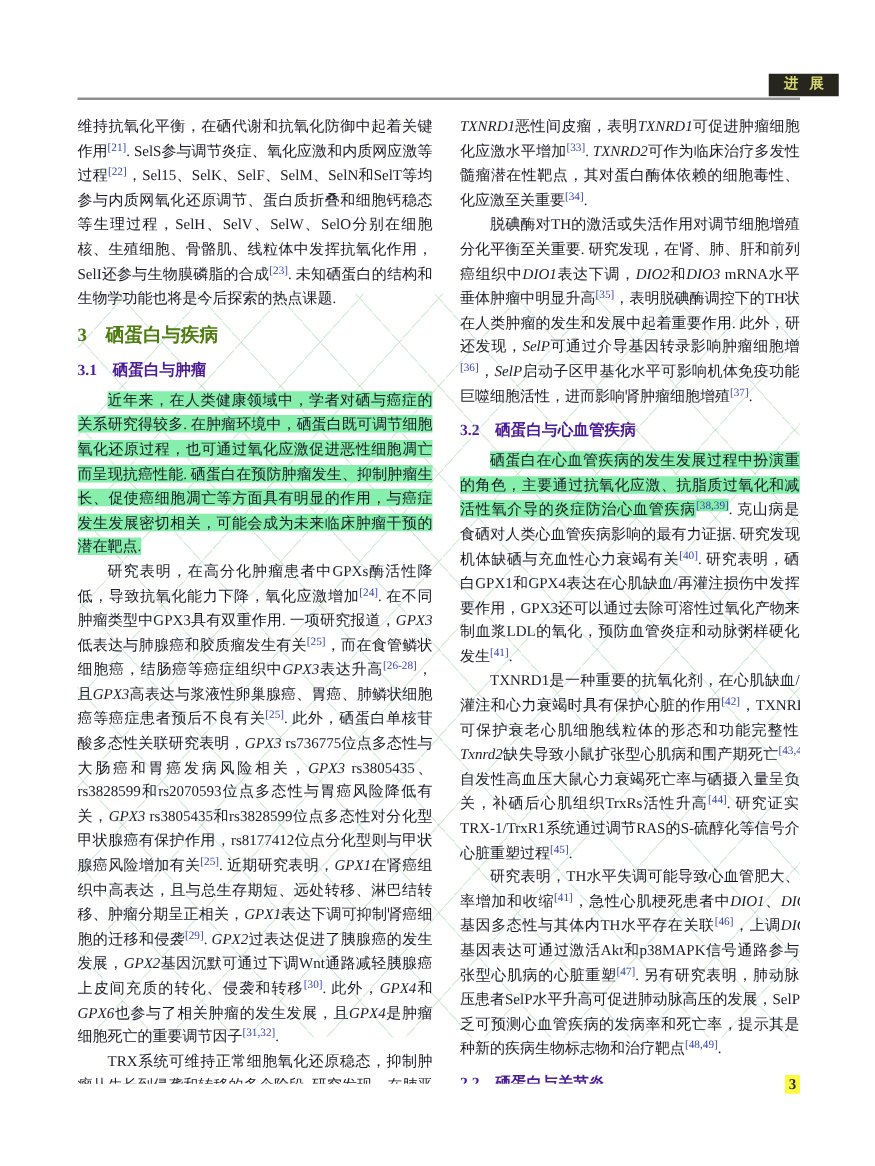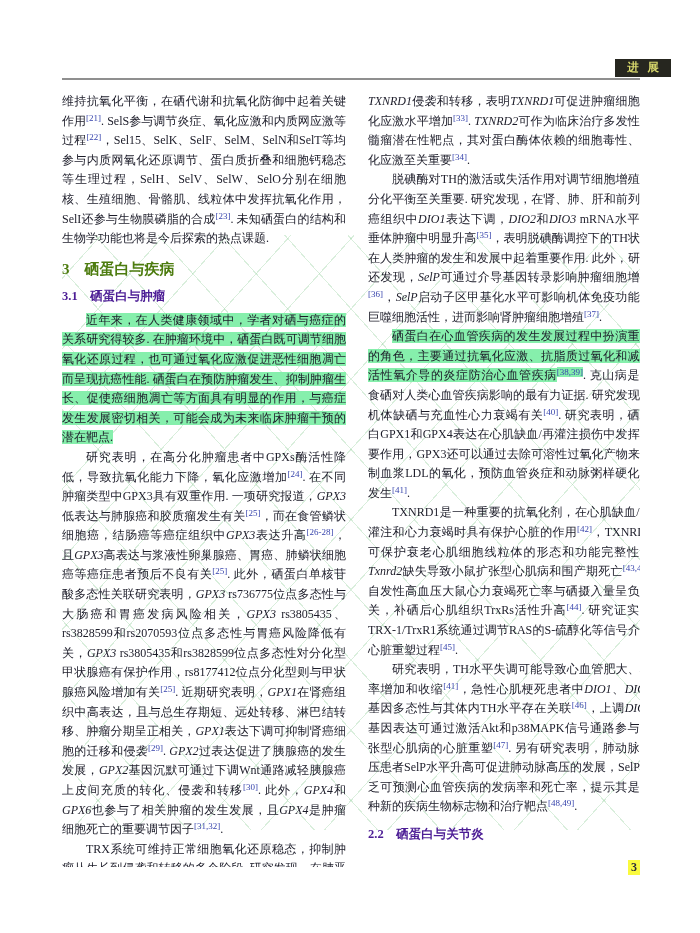--- a/index.html
+++ b/index.html
@@ -75,22 +75,23 @@
   <div class="content">
     <div class="col" id="col-left">
         <p><span>维持抗氧化平衡，在硒代谢和抗氧化防御中起着关键作用</span><sup class="cite">[21]</sup><span>. SelS参与调节炎症、氧化应激和内质网应激等过程</span><sup class="cite">[22]</sup><span>，Sel15、SelK、SelF、SelM、SelN和SelT等均参与内质网氧化还原调节、蛋白质折叠和细胞钙稳态等生理过程，SelH、SelV、SelW、SelO分别在细胞核、生殖细胞、骨骼肌、线粒体中发挥抗氧化作用，SelI还参与生物膜磷脂的合成</span><sup class="cite">[23]</sup><span>. 未知硒蛋白的结构和生物学功能也将是今后探索的热点课题.</span></p>
         <h2>3　硒蛋白与疾病</h2>
         <h3>3.1　硒蛋白与肿瘤</h3>
         <p class="ind"><span class="hl">近年来，在人类健康领域中，学者对硒与癌症的关系研究得较多. 在肿瘤环境中，硒蛋白既可调节细胞氧化还原过程，也可通过氧化应激促进恶性细胞凋亡而呈现抗癌性能. 硒蛋白在预防肿瘤发生、抑制肿瘤生长、促使癌细胞凋亡等方面具有明显的作用，与癌症发生发展密切相关，可能会成为未来临床肿瘤干预的潜在靶点.</span></p>
         <p class="ind"><span>研究表明，在高分化肿瘤患者中GPXs酶活性降低，导致抗氧化能力下降，氧化应激增加</span><sup class="cite">[24]</sup><span>. 在不同肿瘤类型中GPX3具有双重作用. 一项研究报道，</span><span class="it">GPX3</span><span>低表达与肺腺癌和胶质瘤发生有关</span><sup class="cite">[25]</sup><span>，而在食管鳞状细胞癌，结肠癌等癌症组织中</span><span class="it">GPX3</span><span>表达升高</span><sup class="cite">[26-28]</sup><span>，且</span><span class="it">GPX3</span><span>高表达与浆液性卵巢腺癌、胃癌、肺鳞状细胞癌等癌症患者预后不良有关</span><sup class="cite">[25]</sup><span>. 此外，硒蛋白单核苷酸多态性关联研究表明，</span><span class="it">GPX3</span><span> rs736775位点多态性与大肠癌和胃癌发病风险相关，</span><span class="it">GPX3</span><span> rs3805435、rs3828599和rs2070593位点多态性与胃癌风险降低有关，</span><span class="it">GPX3</span><span> rs3805435和rs3828599位点多态性对分化型甲状腺癌有保护作用，rs8177412位点分化型则与甲状腺癌风险增加有关</span><sup class="cite">[25]</sup><span>. 近期研究表明，</span><span class="it">GPX1</span><span>在肾癌组织中高表达，且与总生存期短、远处转移、淋巴结转移、肿瘤分期呈正相关，</span><span class="it">GPX1</span><span>表达下调可抑制肾癌细胞的迁移和侵袭</span><sup class="cite">[29]</sup><span>. </span><span class="it">GPX2</span><span>过表达促进了胰腺癌的发生发展，</span><span class="it">GPX2</span><span>基因沉默可通过下调Wnt通路减轻胰腺癌上皮间充质的转化、侵袭和转移</span><sup class="cite">[30]</sup><span>. 此外，</span><span class="it">GPX4</span><span>和</span><span class="it">GPX6</span><span>也参与了相关肿瘤的发生发展，且</span><span class="it">GPX4</span><span>是肿瘤细胞死亡的重要调节因子</span><sup class="cite">[31,32]</sup><span>.</span></p>
         <p class="ind"><span>TRX系统可维持正常细胞氧化还原稳态，抑制肿瘤从生长到侵袭和转移的多个阶段. 研究发现，在肺恶性肿瘤、恶性间皮瘤、肝细胞癌和星形细胞脑肿瘤中</span></p>
       </div>
     <div class="col" id="col-right">
-        <p><span class="it">TXNRD1</span><span>侵袭和转移，表明</span><span class="it">TXNRD1</span><span>可促进肿瘤细胞氧化应激水平增加</span><sup class="cite">[33]</sup><span>. </span><span class="it">TXNRD2</span><span>可作为临床治疗多发性骨髓瘤潜在性靶点，其对蛋白酶体依赖的细胞毒性、氧化应激至关重要</span><sup class="cite">[34]</sup><span>.</span></p>
+        <p><span class="it">TXNRD1</span><span>恶性间皮瘤，表明</span><span class="it">TXNRD1</span><span>可促进肿瘤细胞氧化应激水平增加</span><sup class="cite">[33]</sup><span>. </span><span class="it">TXNRD2</span><span>可作为临床治疗多发性骨髓瘤潜在性靶点，其对蛋白酶体依赖的细胞毒性、氧化应激至关重要</span><sup class="cite">[34]</sup><span>.</span></p>
         <p class="ind"><span>脱碘酶对TH的激活或失活作用对调节细胞增殖和分化平衡至关重要. 研究发现，在肾、肺、肝和前列腺癌组织中</span><span class="it">DIO1</span><span>表达下调，</span><span class="it">DIO2</span><span>和</span><span class="it">DIO3</span><span> mRNA水平在垂体肿瘤中明显升高</span><sup class="cite">[35]</sup><span>，表明脱碘酶调控下的TH状态在人类肿瘤的发生和发展中起着重要作用. 此外，研究还发现，</span><span class="it">SelP</span><span>可通过介导基因转录影响肿瘤细胞增殖</span><sup class="cite">[36]</sup><span>，</span><span class="it">SelP</span><span>启动子区甲基化水平可影响机体免疫功能及巨噬细胞活性，进而影响肾肿瘤细胞增殖</span><sup class="cite">[37]</sup><span>.</span></p>
+        <h3>3.2　硒蛋白与心血管疾病</h3>
         <p class="ind"><span class="hl">硒蛋白在心血管疾病的发生发展过程中扮演重要的角色，主要通过抗氧化应激、抗脂质过氧化和减轻活性氧介导的炎症防治心血管疾病</span><sup class="cite hl">[38,39]</sup><span>. 克山病是膳食硒对人类心血管疾病影响的最有力证据. 研究发现，机体缺硒与充血性心力衰竭有关</span><sup class="cite">[40]</sup><span>. 研究表明，硒蛋白GPX1和GPX4表达在心肌缺血/再灌注损伤中发挥重要作用，GPX3还可以通过去除可溶性过氧化产物来抑制血浆LDL的氧化，预防血管炎症和动脉粥样硬化的发生</span><sup class="cite">[41]</sup><span>.</span></p>
         <p class="ind"><span>TXNRD1是一种重要的抗氧化剂，在心肌缺血/再灌注和心力衰竭时具有保护心脏的作用</span><sup class="cite">[42]</sup><span>，TXNRD2可保护衰老心肌细胞线粒体的形态和功能完整性，</span><span class="it">Txnrd2</span><span>缺失导致小鼠扩张型心肌病和围产期死亡</span><sup class="cite">[43,44]</sup><span>. 自发性高血压大鼠心力衰竭死亡率与硒摄入量呈负相关，补硒后心肌组织TrxRs活性升高</span><sup class="cite">[44]</sup><span>. 研究证实，TRX-1/TrxR1系统通过调节RAS的S-硫醇化等信号介导心脏重塑过程</span><sup class="cite">[45]</sup><span>.</span></p>
         <p class="ind"><span>研究表明，TH水平失调可能导致心血管肥大、心率增加和收缩</span><sup class="cite">[41]</sup><span>，急性心肌梗死患者中</span><span class="it">DIO1</span><span>、</span><span class="it">DIO2</span><span>基因多态性与其体内TH水平存在关联</span><sup class="cite">[46]</sup><span>，上调</span><span class="it">DIO2</span><span>基因表达可通过激活Akt和p38MAPK信号通路参与扩张型心肌病的心脏重塑</span><sup class="cite">[47]</sup><span>. 另有研究表明，肺动脉高压患者SelP水平升高可促进肺动脉高压的发展，SelP缺乏可预测心血管疾病的发病率和死亡率，提示其是一种新的疾病生物标志物和治疗靶点</span><sup class="cite">[48,49]</sup><span>.</span></p>
         <h3>2.2　硒蛋白与关节炎</h3>
       </div>
   </div>
 
   <span class="pageno">3</span>
 </div>
 

